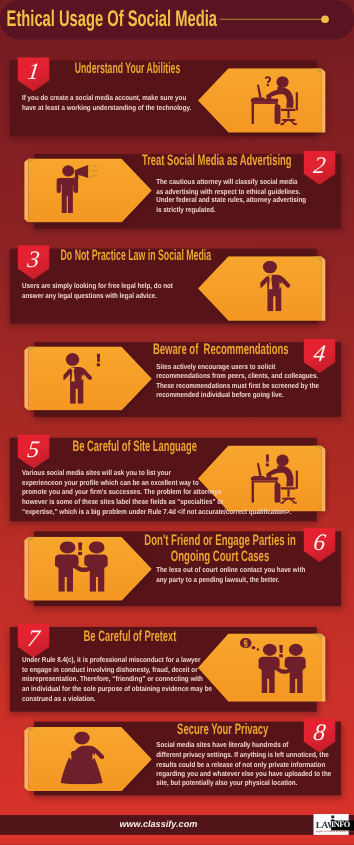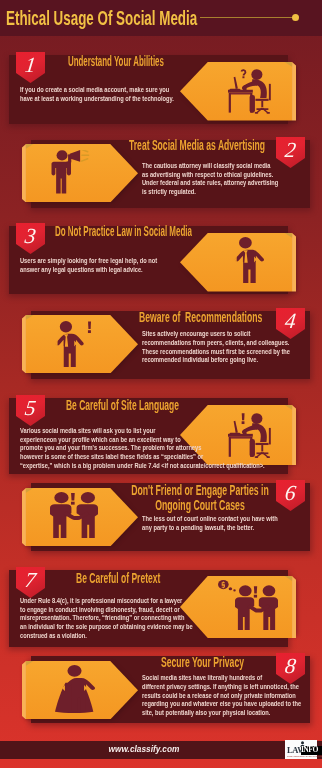--- a/index.html
+++ b/index.html
@@ -1,20 +1,20 @@
 <!DOCTYPE html>
 <html><head>
 <meta charset="utf-8">
 <style>
 html,body{margin:0;padding:0;}
 body{width:322px;height:768px;overflow:hidden;
   font-family:"Liberation Sans",sans-serif;background:#8f2020;}
 #page{position:relative;width:322px;height:768px;overflow:hidden;
   background:linear-gradient(180deg,#741b22 0%,#8c2223 28%,#a72924 50%,#c32f27 74%,#db332b 100%);}
-.hdr{position:absolute;left:0;top:0;width:322px;height:36px;background:#581420;}
+.hdr{position:absolute;left:0;top:0;width:322px;height:36px;background:#581420;border-radius:18px;}
 .hdr-title{position:absolute;left:6px;top:6.8px;font-size:20.5px;font-weight:bold;color:#f2c144;
   white-space:nowrap;transform:scaleX(.653);transform-origin:left top;line-height:21px;}
 .hdr-line{position:absolute;left:200px;top:17px;width:92px;height:1.4px;background:#a8802f;}
 .hdr-dot{position:absolute;left:292px;top:14px;width:7px;height:7px;border-radius:50%;background:#f0bf43;}
 .panel{position:absolute;background:#571418;}
 .pshadow{position:absolute;background:#4a1018;opacity:.42;filter:blur(3px);}
 .arrow{position:absolute;}
 .ashadow{position:absolute;filter:blur(2.2px);opacity:.5;}
 .ashadow svg path{fill:#3a0d13 !important;}
 .arrow svg{display:block;width:100%;height:100%;}

